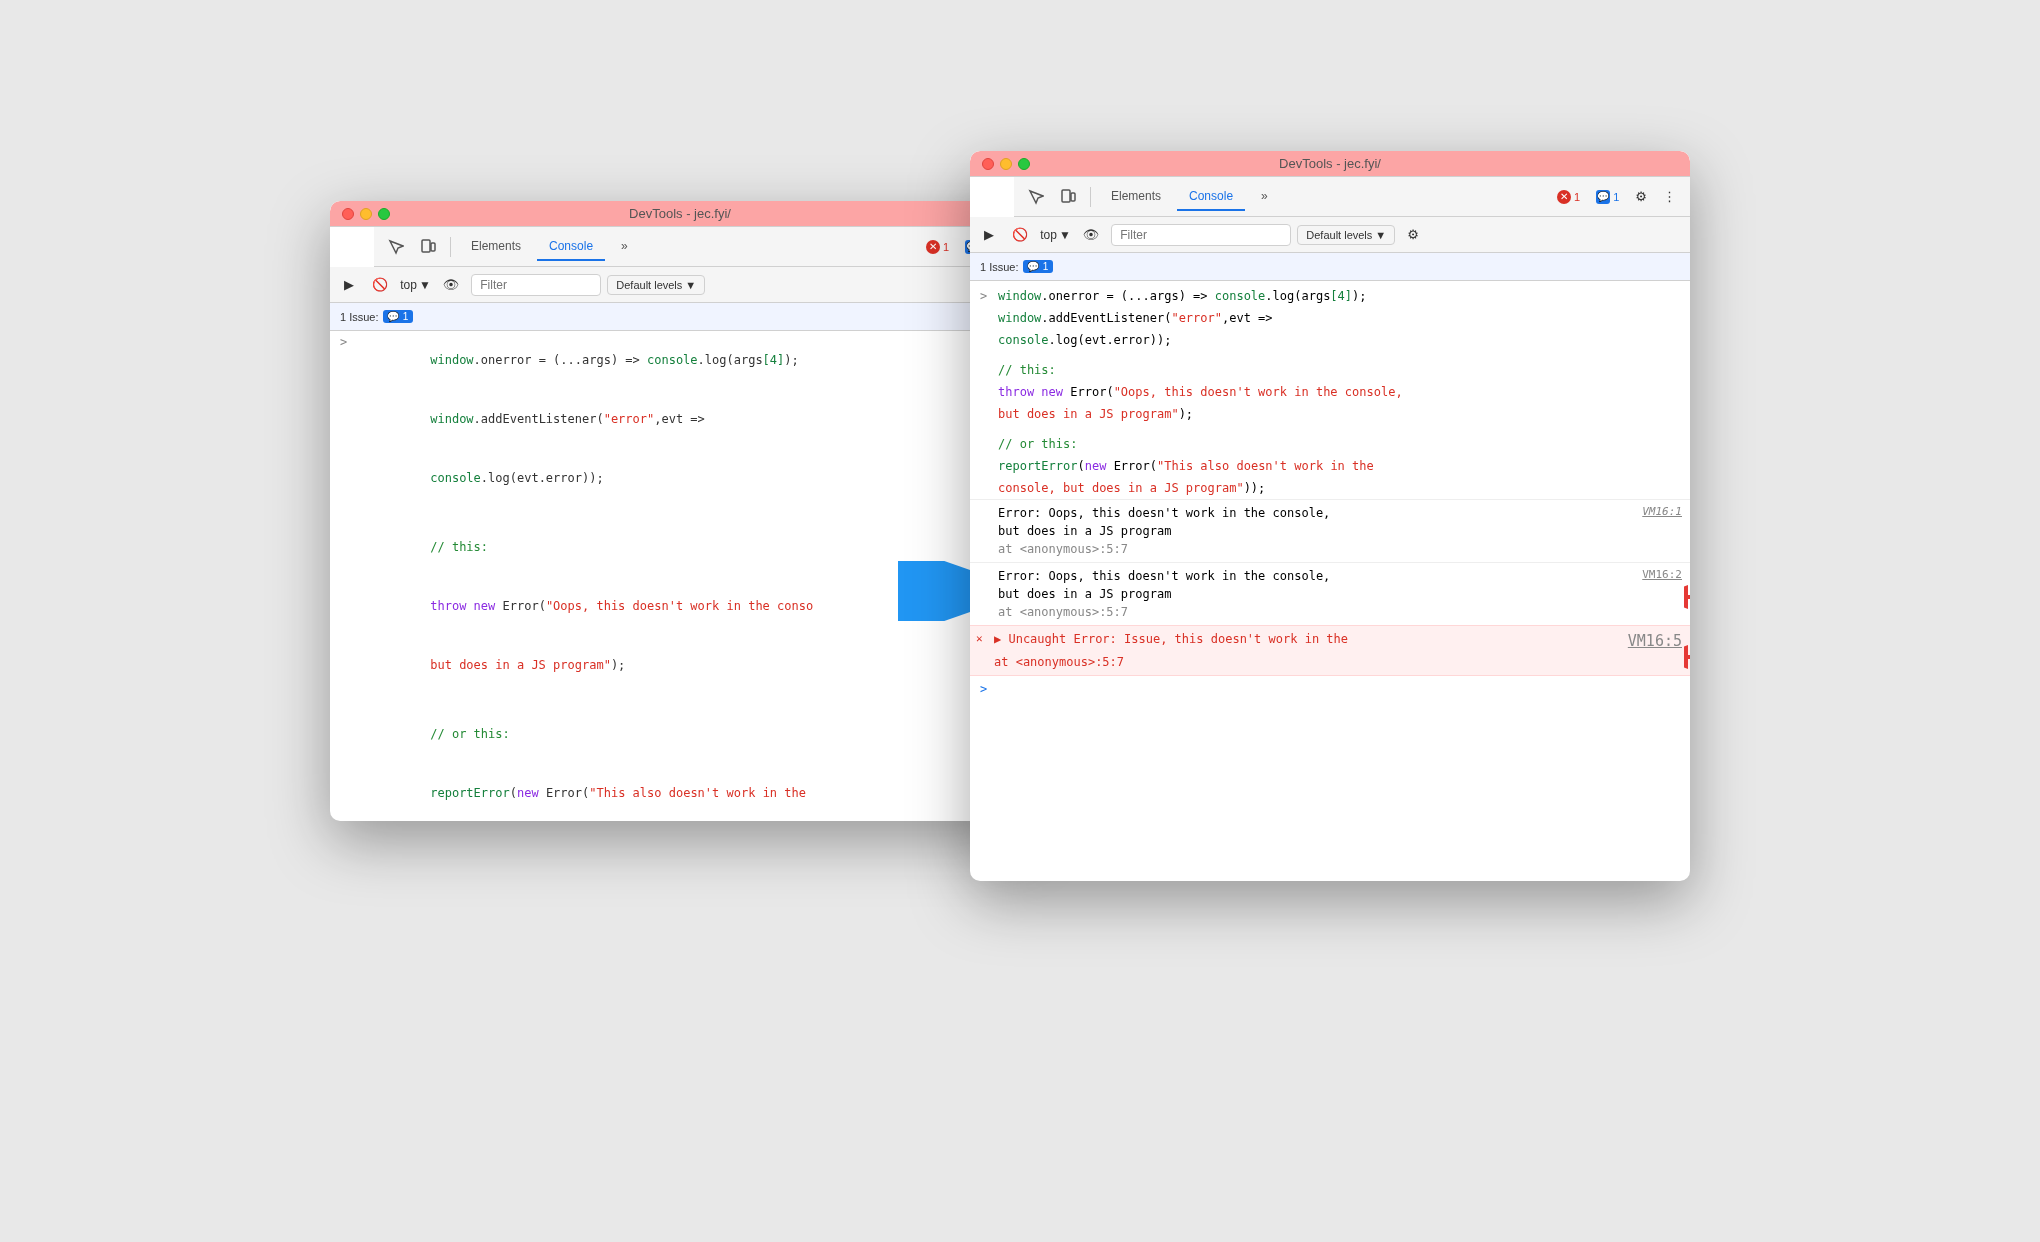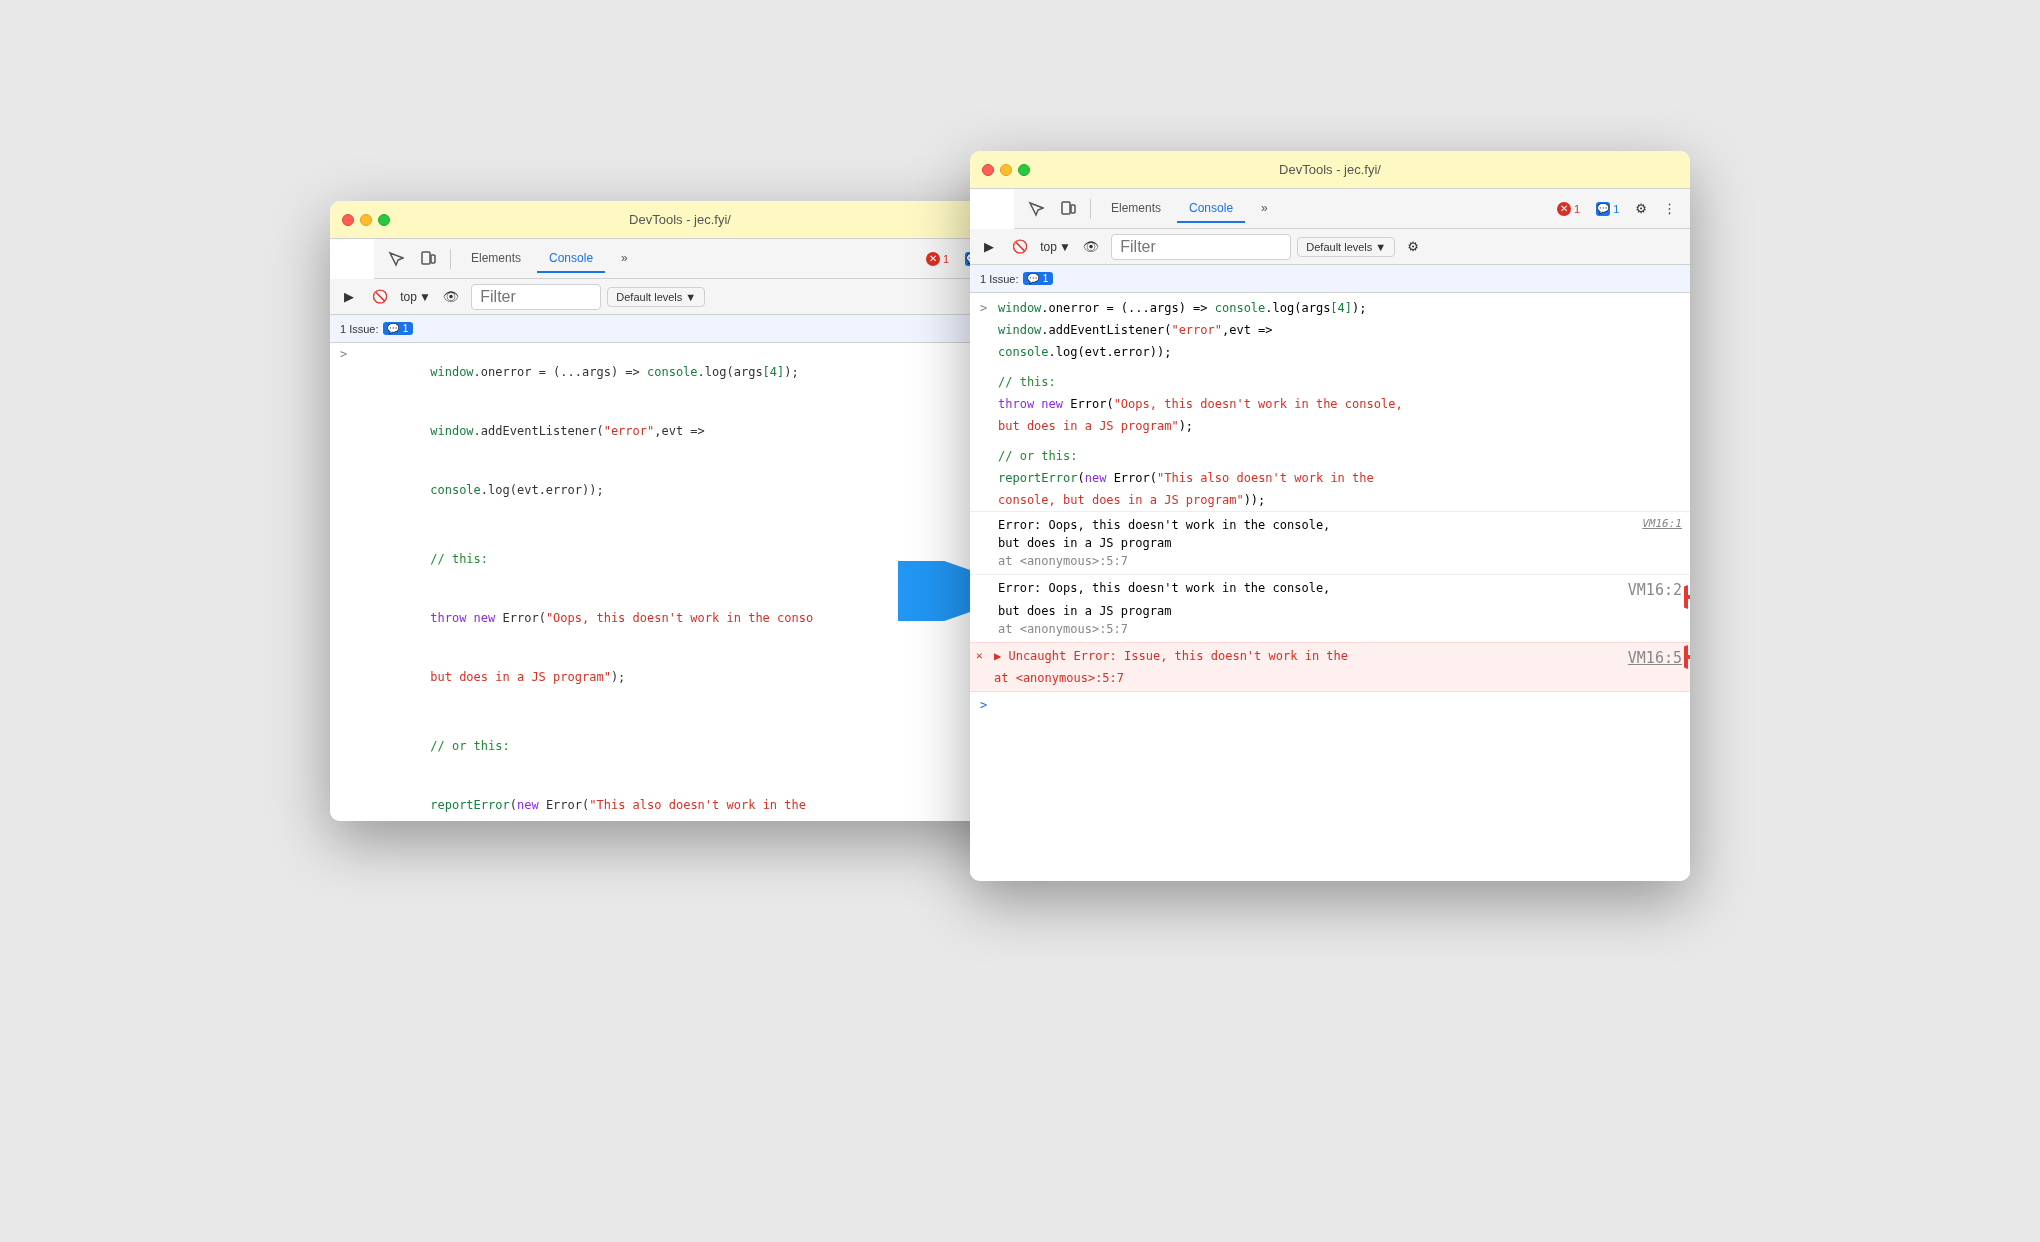--- a/index.html
+++ b/index.html
@@ -45,23 +45,23 @@
     .window-fg {
       left: 640px;
       top: 30px;
       width: 720px;
       height: 730px;
       z-index: 3;
     }
 
     
     .titlebar {
-      background: #fef9c3;
+      background: #fca5a5;
       border-bottom: 1px solid #d0d0d0;
-      height: 38px;
+      height: 26px;
       display: flex;
       align-items: center;
       justify-content: center;
       position: relative;
       border-radius: 10px 10px 0 0;
     }
 
     .titlebar-title {
       font-size: 13px;
       color: #555;
@@ -165,21 +165,21 @@
       padding: 0 8px;
       gap: 6px;
       font-family: -apple-system, sans-serif;
       font-size: 12px;
     }
 
     .filter-input {
       border: 1px solid #d0d0d0;
       border-radius: 4px;
       padding: 3px 8px;
-      font-size: 16px;
+      font-size: 12px;
       background: #fff;
       color: #999;
       width: 160px;
     }
 
     .default-levels-btn {
       background: none;
       border: 1px solid #d0d0d0;
       border-radius: 4px;
       padding: 3px 8px;
@@ -462,21 +462,21 @@
             <span>Error: Oops, this doesn't work in the console,</span>
             <span style="color:#888;text-decoration:underline;font-size:11px;white-space:nowrap;margin-left:26px;font-style:italic;">VM16:1</span>
           </div>
           <div>but does in a JS program</div>
           <div style="color:#888;">    at &lt;anonymous&gt;:5:7</div>
         </div>
 
         <div style="padding:4px 8px 4px 28px;border-top:1px solid #eee;position:relative;">
           <div style="display:flex;justify-content:space-between;align-items:flex-start;">
             <span>Error: Oops, this doesn't work in the console,</span>
-            <span style="color:#888;font-size:15px;white-space:nowrap;margin-left:28px;">VM16:2</span>
+            <span style="color:#888;text-decoration:underline;font-size:11px;white-space:nowrap;margin-left:28px;">VM16:2</span>
           </div>
           <div>but does in a JS program</div>
           <div style="color:#888;">    at &lt;anonymous&gt;:5:7</div>
         </div>
 
         <div style="background:#fff0f0;border-top:1px solid #ffd7d7;border-bottom:1px solid #ffd7d7;padding:4px 8px 4px 24px;position:relative;">
           <span style="position:absolute;left:6px;top:5px;color:#d93025;font-size:11px;">✕</span>
           <div style="display:flex;justify-content:space-between;align-items:flex-start;">
             <span class="red">▶ Uncaught Error: Issue, this doesn't work in the</span>
             <span style="color:#888;text-decoration:underline;font-size:15px;white-space:nowrap;margin-left:16px;">VM16:5</span>

